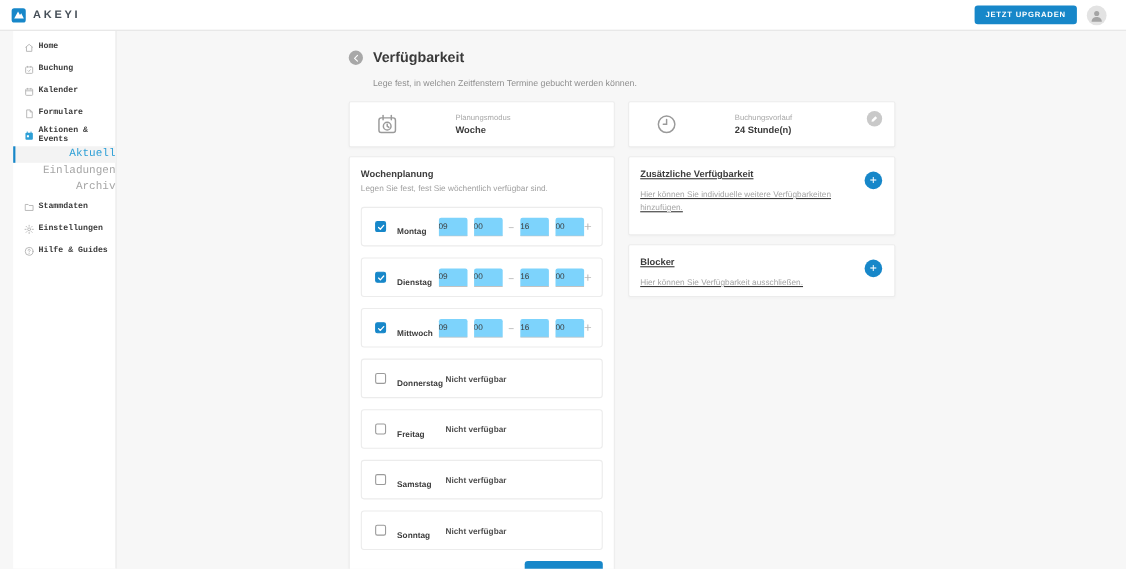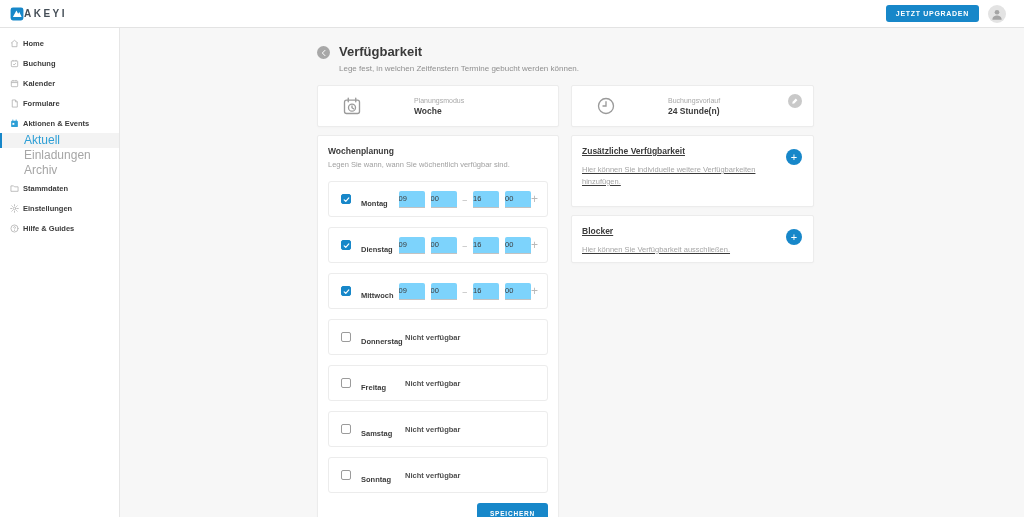--- a/index.html
+++ b/index.html
@@ -15,65 +15,65 @@
   }
   svg { display:block; }
 
   
   .topbar {
     position:absolute; top:0; left:0; right:0; height:28px;
     background:#fff; border-bottom:1px solid #e3e3e3;
     display:flex; align-items:center; z-index:20;
     padding:0 18px 0 10px;
   }
-  .logo { display:flex; align-items:center; }
+  .logo { display:flex; align-items:center; gap:6px; }
   .logo-mark { width:14px; height:14px; }
   .logo-text { font-size:10px; font-weight:bold; letter-spacing:2.5px; color:#454e57; }
   .topbar-right { margin-left:auto; display:flex; align-items:center; gap:9px; }
   .upgrade-btn {
     background:var(--accent); color:#fff; border:none; border-radius:3px;
     font-family:inherit; font-size:7px; font-weight:bold; letter-spacing:0.7px;
     padding:5px 10px; cursor:pointer;
   }
   .avatar { width:18px; height:18px; border-radius:50%; background:#e3e3e3;
     display:flex; align-items:center; justify-content:center; overflow:hidden; cursor:pointer; }
 
   
   .sidebar {
-    position:absolute; top:28px; left:0; bottom:0; width:120px;
-    background:#fff; border-right:1px solid #e6e6e6; padding-top:5px; z-index:10;
+    position:absolute; top:28px; left:12px; bottom:0; width:94px;
+    background:#fff; border-right:1px solid #e6e6e6; padding-top:5px; z-index:10;font-family:Liberation Mono, monospace;
   }
   .side-item {
     display:flex; align-items:center; height:20px; padding-left:10px; gap:4px;
     font-size:7.5px; font-weight:bold; color:#3b3b3b; cursor:pointer;
   }
   .side-item .ic { width:9px; height:9px; color:#b3b3b3; flex:0 0 9px; }
   .side-item.section-active .ic { color:var(--link-blue); }
   .side-sub {
     display:block; height:15px; line-height:15px; padding-left:22px;
     border-left:2px solid transparent;
-    font-size:12px; color:#a6a6a6; cursor:pointer;
+    font-size:10px; color:#a6a6a6; cursor:pointer;text-align:right;
   }
   .side-sub.active {
     background:#f3f3f3; border-left-color:var(--accent); color:var(--link-blue);
   }
 
   
   .main { position:absolute; top:28px; left:107px; right:0; bottom:0; overflow:hidden; }
   .content { width:497px; margin:0 auto; padding-top:16px; }
 
   .page-header { display:flex; align-items:flex-start; }
   .back-btn {
     width:13px; height:13px; border-radius:50%; background:#a8a8a8;
     display:flex; align-items:center; justify-content:center;
     margin-top:2px; cursor:pointer; flex:0 0 13px;
   }
   .head-text { margin-left:9px; }
   .page-title { font-size:13px; font-weight:bold; color:#3a3a3a; }
-  .page-subtitle { font-size:8px; color:#8f8f8f; margin-top:5px; }
+  .page-subtitle { font-size:8px; color:#8f8f8f; margin-top:12px; }
 
   .grid { display:flex; gap:12px; margin-top:12px; align-items:flex-start; }
   .col-left { width:242px; flex:0 0 242px; }
   .col-right { width:243px; flex:0 0 243px; }
 
   .card {
     background:#fff; border:1px solid #ececec; border-radius:2px;
     box-shadow:0 1px 2px rgba(0,0,0,0.02);
     gap:28px;
   }
@@ -265,21 +265,21 @@
             </svg>
           </span>
           <div class="info-texts">
             <div class="info-label">Planungsmodus</div>
             <div class="info-value">Woche</div>
           </div>
         </div>
 
         <div class="card week-card">
           <div class="card-title">Wochenplanung</div>
-          <div class="card-sub">Legen Sie wann, wann Sie wöchentlich verfügbar sind.</div>
+          <div class="card-sub">Legen Sie fest, fest Sie wöchentlich verfügbar sind.</div>
           <div class="day-list" id="day-list">
               <div class="day-row">
     <span class="checkbox checked">
       <svg width="7" height="7" viewBox="0 0 24 24" fill="none" stroke="#ffffff" stroke-width="4" stroke-linecap="round" stroke-linejoin="round">
                     <path d="M4 13 L9.5 18.5 L20 6.5"></path>
                   </svg>
     </span>
     <span class="day-name">Montag</span>
     <span class="time-group">
       <input class="time-input fh" readonly="" value="09" style="">

